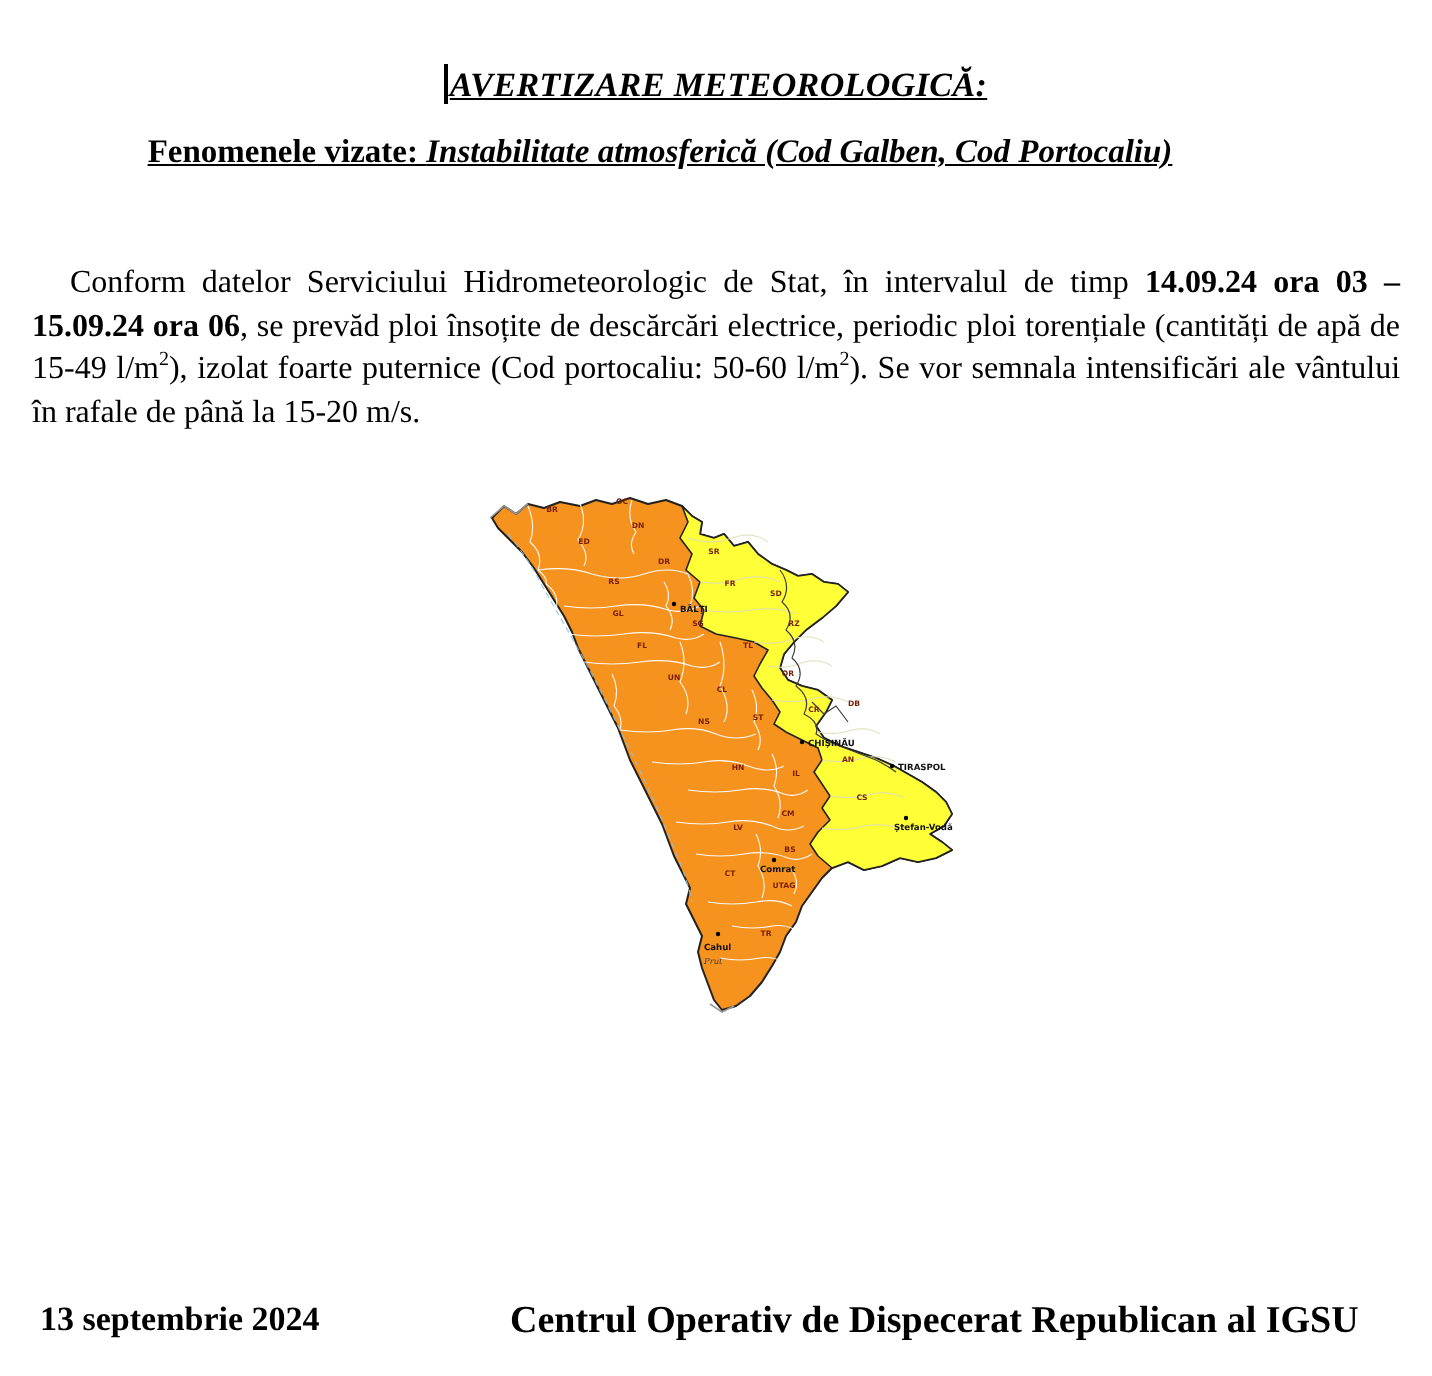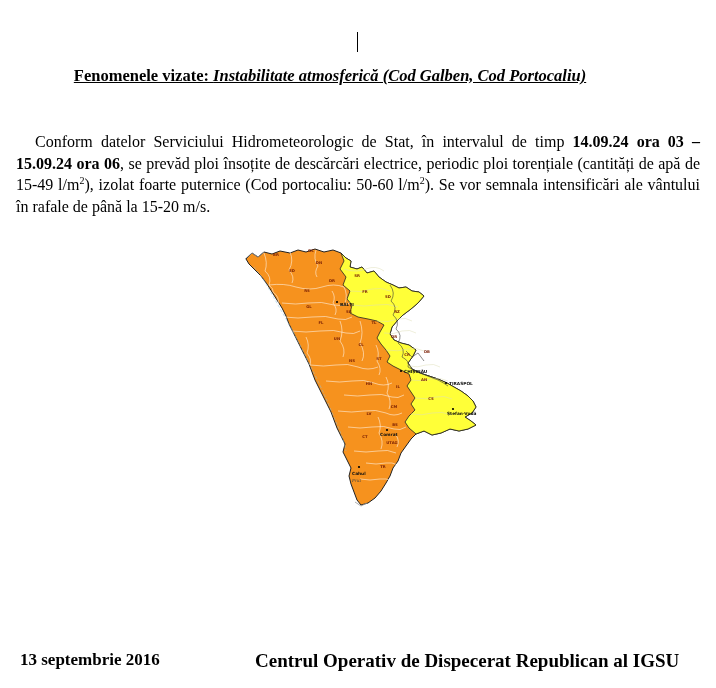--- a/index.html
+++ b/index.html
@@ -40,21 +40,21 @@
   .graycoast{fill:none;stroke:#999;stroke-width:.8;}
   .prut{fill:none;stroke:#8fc0dd;stroke-width:.6;stroke-dasharray:3 2;opacity:.85;}
   .code{font:700 3.8px "DejaVu Sans",sans-serif;fill:var(--code-color,#7a1f04);}
   .city{font:700 4.3px "DejaVu Sans",sans-serif;fill:var(--city-color,#111);}
   .river-label{font:italic 4.2px "DejaVu Serif",serif;fill:#444;}
   .citydot{fill:#000;}
 </style>
 </head>
 <body style="--orange: #F6921E; --yellow: #FFFF38; --border: #222222; --line-orange: #ffffff; --line-yellow: #dedeb8; --code-color: #7a1f04; --city-color: #111111;">
 
-<div class="title-row"><span class="caret"></span></div>
+<div class="title-row"><span class="caret"></span><span class="title-text">AVERTIZARE METEOROLOGICĂ:</span></div>
 
 <div class="subtitle-row"><span class="subtitle-inner"><span>Fenomenele vizate: </span><span class="subtitle-value">Instabilitate atmosferică (Cod Galben, Cod Portocaliu)</span></span></div>
 
 <div class="paragraph"><span>Conform datelor Serviciului Hidrometeorologic de Stat, în intervalul de timp </span><span class="b">14.09.24 ora 03 – 15.09.24 ora 06</span><span>, se prevăd ploi însoțite de descărcări electrice, periodic ploi torențiale (cantități de apă de 15-49 l/m</span><sup>2</sup><span>), izolat foarte puternice (Cod portocaliu: 50-60 l/m</span><sup>2</sup><span>). Se vor semnala intensificări ale vântului în rafale de până la 15-20 m/s.</span></div>
 
 <div class="map-wrap">
 <svg id="map-svg" width="250" height="285" viewBox="0 0 250 285" xmlns="http://www.w3.org/2000/svg">
 
   <path class="country" d="M6,34 L12,28 L18,32 L24,27 L32,29 L40,26 L50,28 L58,25 L66,27 L75,24 L84,27 L93,25 L101,28
     L106,33 L111,36 L110,42 L117,44 L122,42 L127,48 L134,46 L139,52 L146,57 L153,60 L159,63 L166,62 L172,66 L179,67 L184,71
@@ -168,14 +168,14 @@
         <text x="207" y="190" class="city" text-anchor="start">Ștefan-Vodă</text>
         <circle cx="147" cy="205" r="1.1" class="citydot"></circle>
         <text x="140" y="211" class="city" text-anchor="start">Comrat</text>
         <circle cx="119" cy="242" r="1.1" class="citydot"></circle>
         <text x="112" y="250" class="city" text-anchor="start">Cahul</text>
         <text x="112" y="257" class="river-label" text-anchor="start">Prut</text>
       </g>
 </svg>
 </div>
 
-<div class="footer-date">13 septembrie 2016</div>
+<div class="footer-date">13 septembrie 2024</div>
 <div class="footer-org">Centrul Operativ de Dispecerat Republican al IGSU</div>
 
 </body></html>

